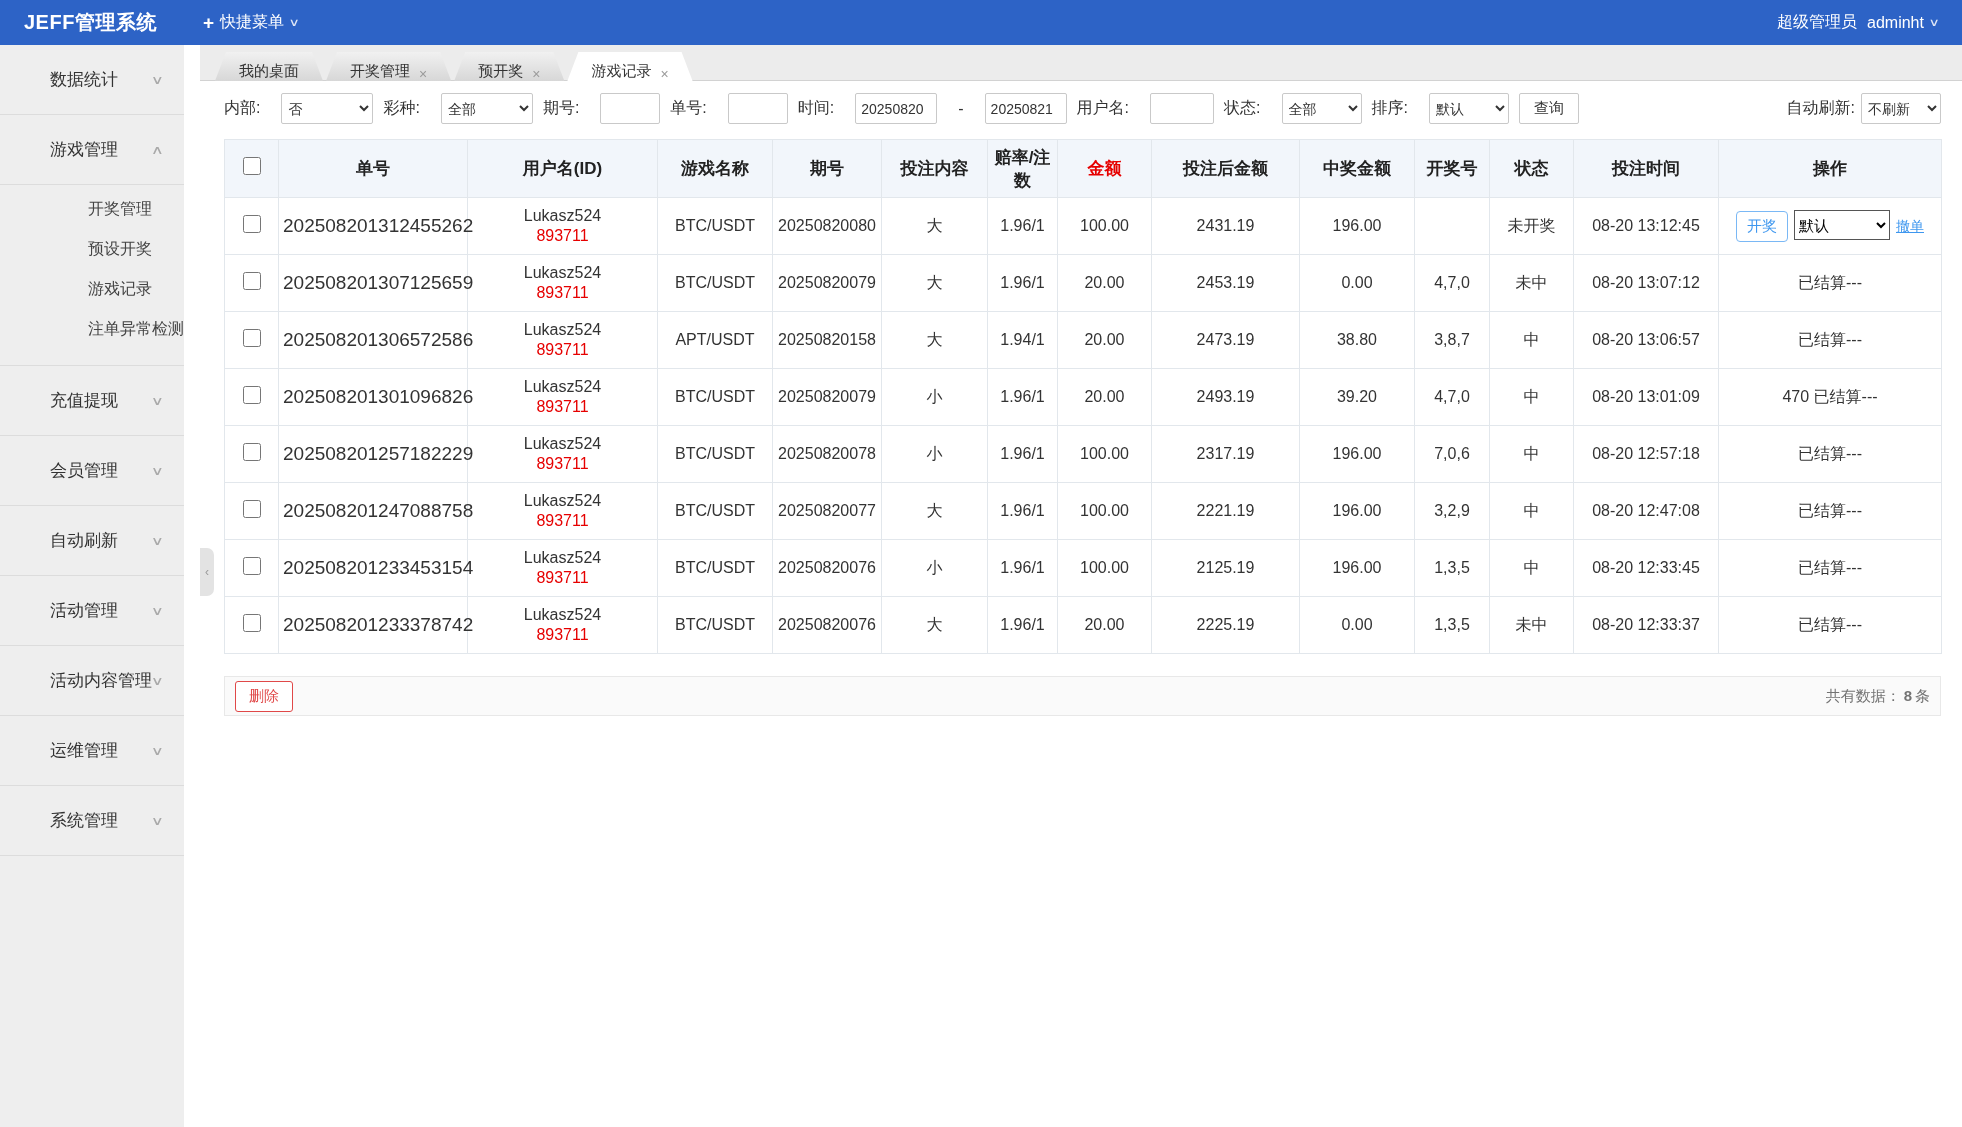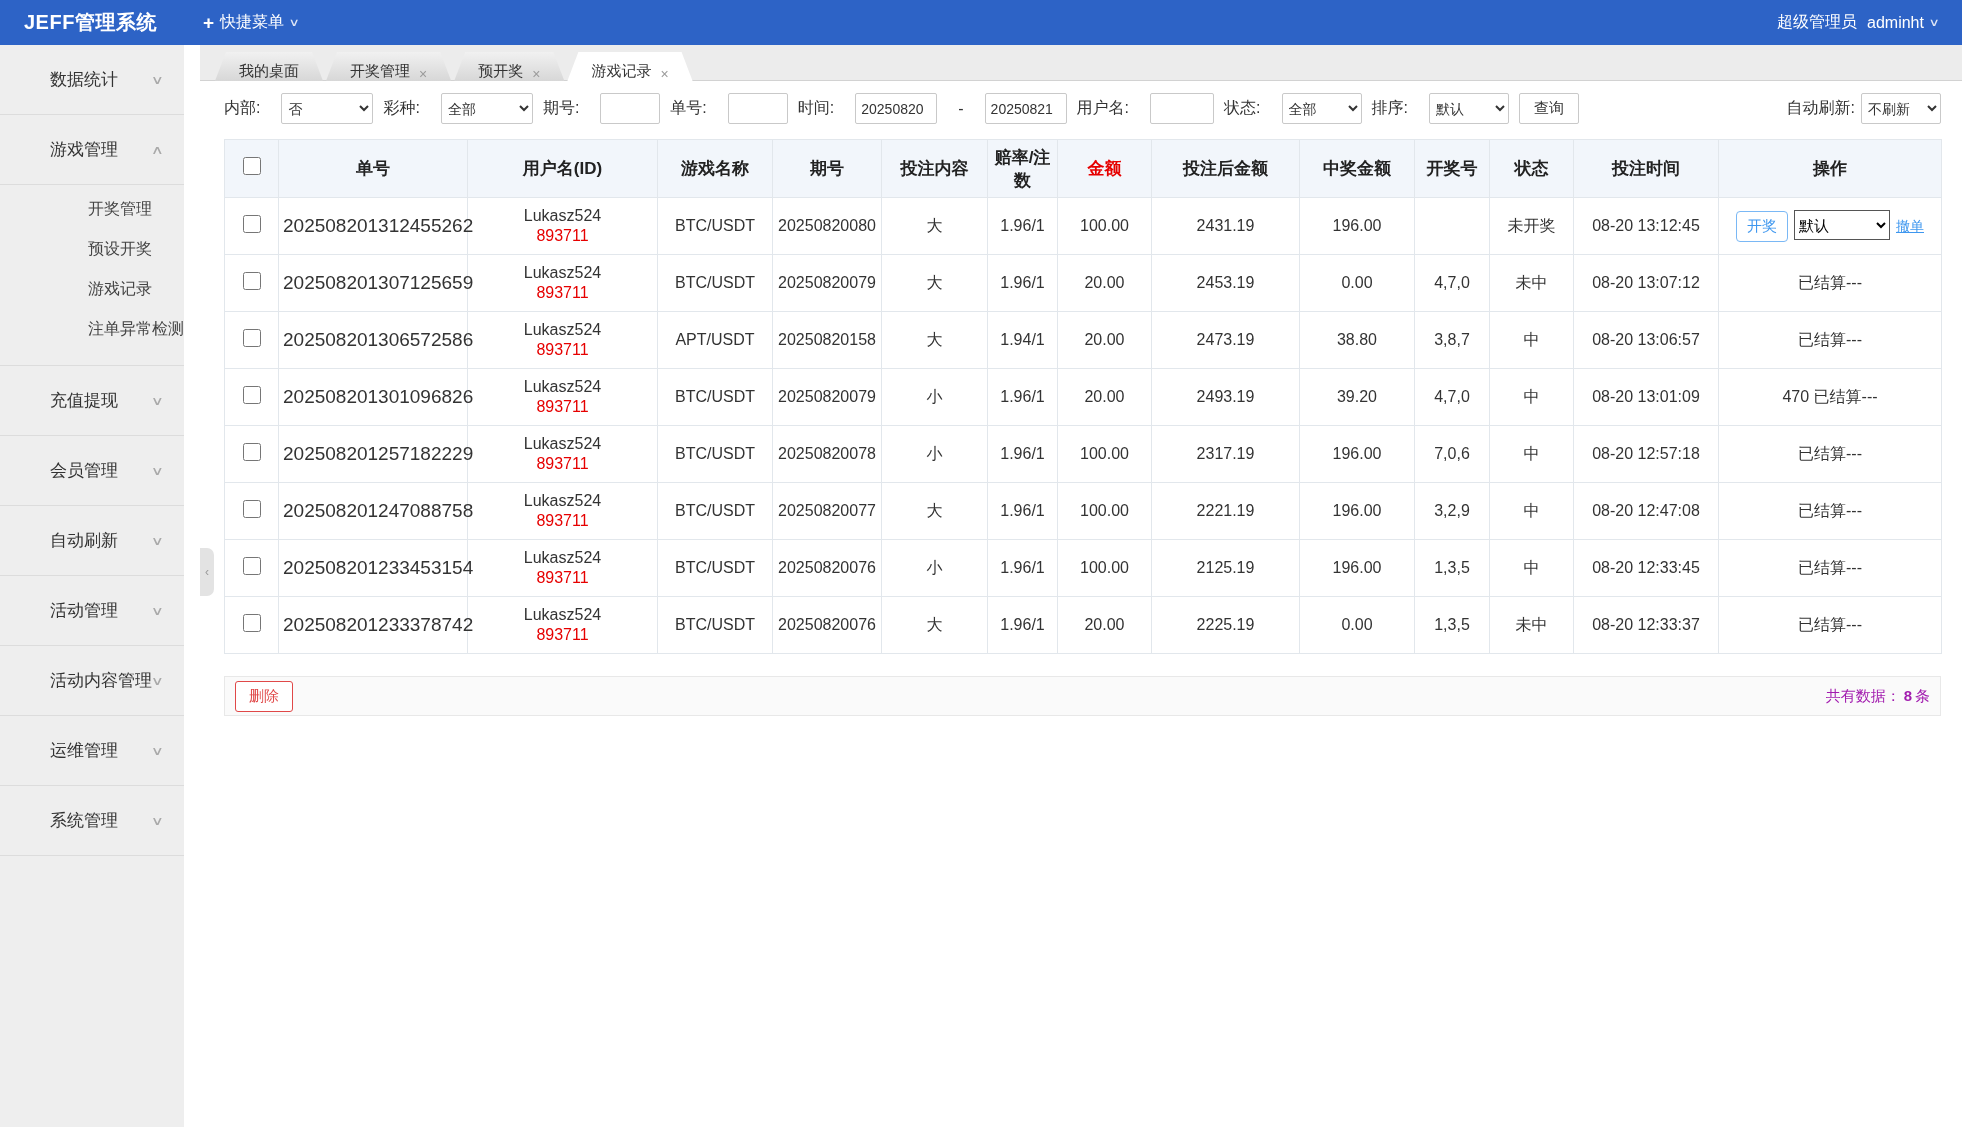--- a/index.html
+++ b/index.html
@@ -55,21 +55,21 @@
   .red { color:#e60000; } .green { color:#1fa03c; } .dark { color:#333; }
   .user-cell div { line-height:20px; }
   .cb { width:18px; height:18px; cursor:pointer; }
   .btn-draw { border:1px solid #7ab8f5; color:#3e97ef; background:#fff; border-radius:4px; padding:5px 10px; font-size:15px; cursor:pointer; font-family:inherit; }
   .sel-action { height:30px; width:96px; border:1px solid #555; background:#fff; font-size:15px; font-family:inherit; margin:0 6px; }
   .link-cancel { color:#3e97ef; text-decoration:underline; font-size:14px; cursor:pointer; }
 
   
   .footbar { margin-top:22px; width:1717px; height:40px; background:#fafafa; border:1px solid #e8e8e8; display:flex; align-items:center; padding:0 10px; }
   .btn-delete { border:1px solid #e04848; color:#e04848; background:#fff; border-radius:3px; padding:5px 13px; font-size:15px; cursor:pointer; font-family:inherit; }
-  .total { margin-left:auto; font-size:15px; color:#a21caf; }
+  .total { margin-left:auto; font-size:15px; color:#737373; }
   .total b { margin:0 3px; }
 </style>
 </head>
 <body>
 
 <div class="topbar">
   <span class="brand">JEFF管理系统</span>
   <span class="quickmenu">
     <span class="plus">+</span>
     <span>快捷菜单</span>

